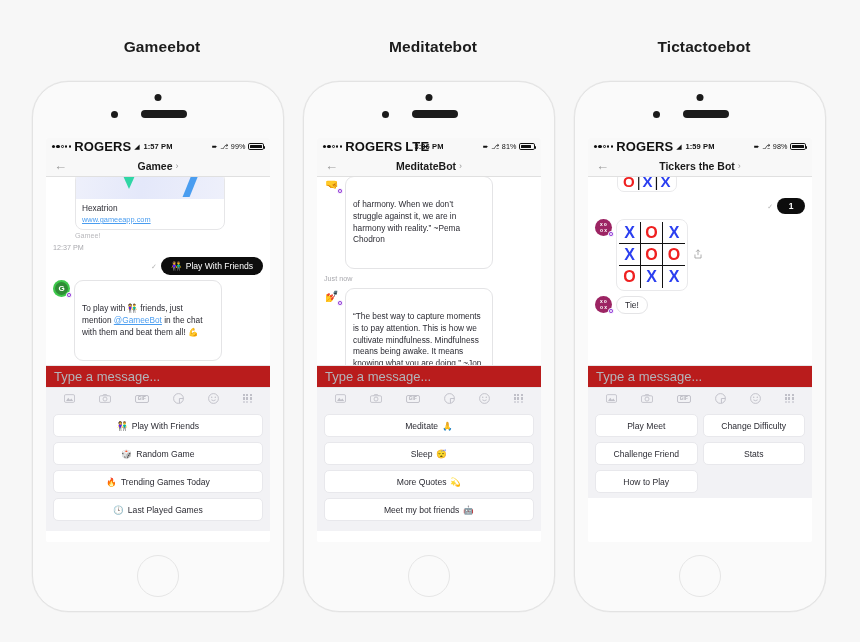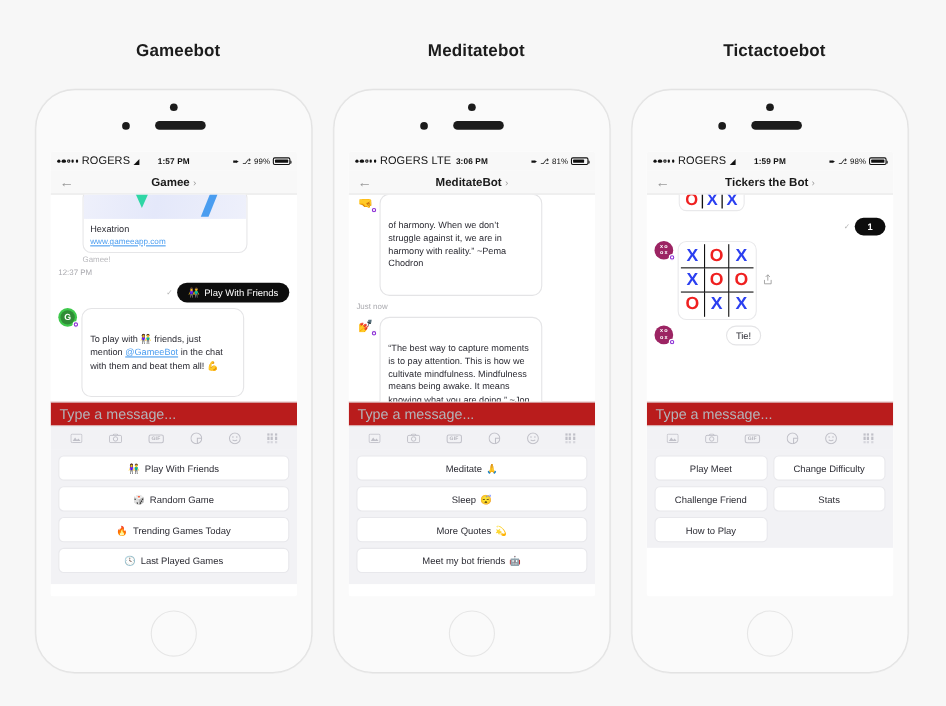--- a/index.html
+++ b/index.html
@@ -65,21 +65,21 @@
     display: flex; align-items: center;
     padding: 0 6px;
     font-size: 7.5px; color: #111;
     letter-spacing: .1px;
     position: relative;
   }
   .sb-left { display: flex; align-items: center; gap: 3px; }
   .dots { display: flex; gap: 1.3px; align-items: center; }
   .dot { width: 3.2px; height: 3.2px; border-radius: 50%; background: #111; }
   .dot.open { background: transparent; border: .7px solid #111; width: 2.6px; height: 2.6px; }
-  .carrier { font-size: 10px; font-weight: 400; }
+  .carrier { font-size: 13px; font-weight: 700; }
   .sb-center {
     position: absolute; left: 0; right: 0; text-align: center;
     font-size: 7.5px; font-weight: 600;
   }
   .sb-right { margin-left: auto; display: flex; align-items: center; gap: 2.5px; position: relative; z-index: 2;}
   .batt-pct { font-size: 7.2px; font-weight: 500; }
   .batt {
     width: 16px; height: 7.5px; border: .8px solid #111; border-radius: 1.8px;
     position: relative; padding: 1px;
   }
@@ -612,21 +612,21 @@
               <span class="ttt-cell mark-x">X</span>
             </span>
             <span class="share-ico">
               <svg width="8" height="10" viewBox="0 0 10 12">
                   <path d="M5 0.8 L5 7.4 M2.6 3.2 L5 0.8 L7.4 3.2" fill="none" stroke="#9b9b9b" stroke-width="1"></path>
                   <path d="M1.2 6.6 L1.2 11 L8.8 11 L8.8 6.6" fill="none" stroke="#9b9b9b" stroke-width="1"></path>
                 </svg>
             </span>
           </div>
 
-          <div class="row" style="margin-top:4px;gap:44px;">
+          <div class="row" style="margin-top:4px;">
             <span class="avatar av-ttt">
               <span>x o<br>o x</span>
               <span class="bot-badge">
                   <i></i>
                 </span>
             </span>
             <span class="tie-bubble">Tie!</span>
           </div>
         </div>
 

